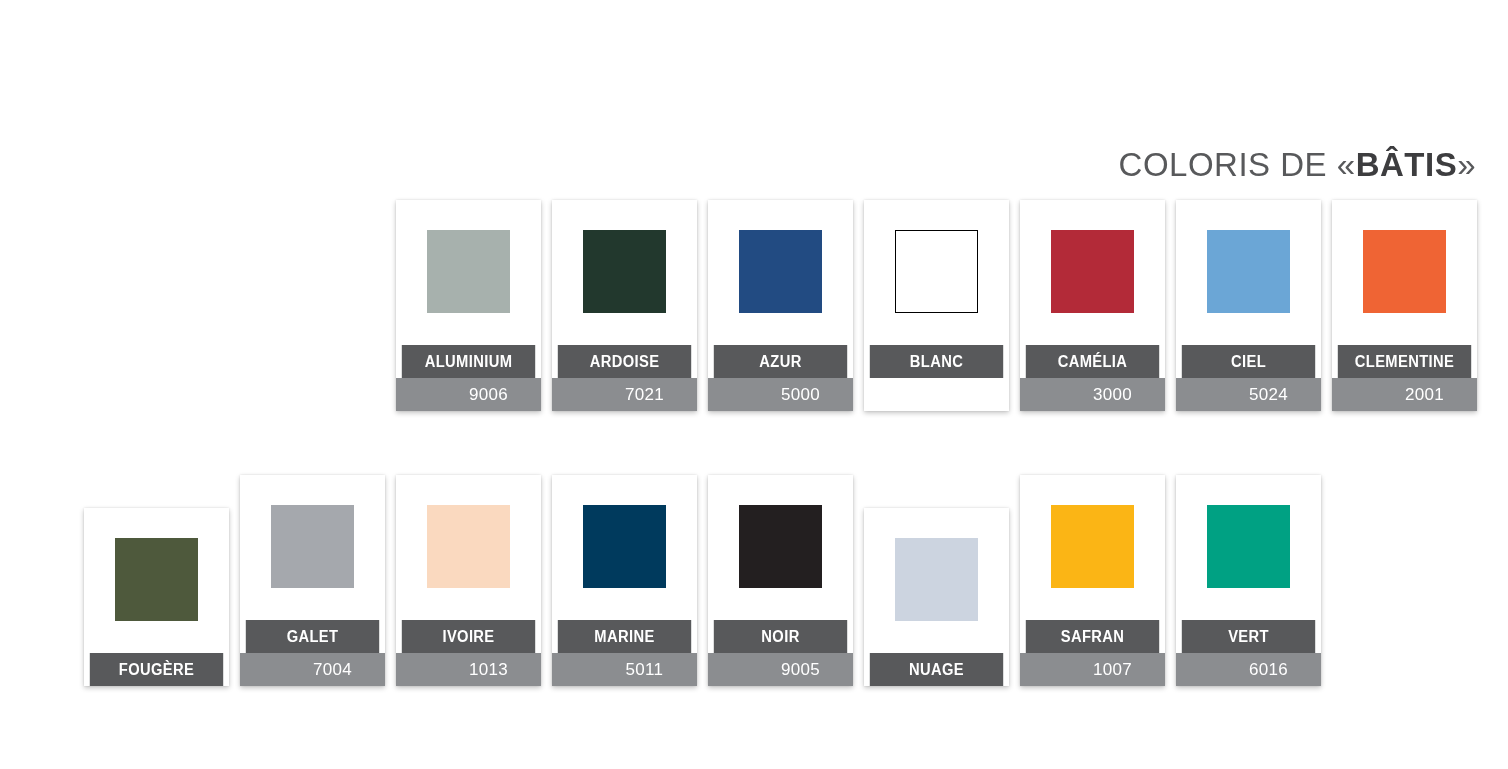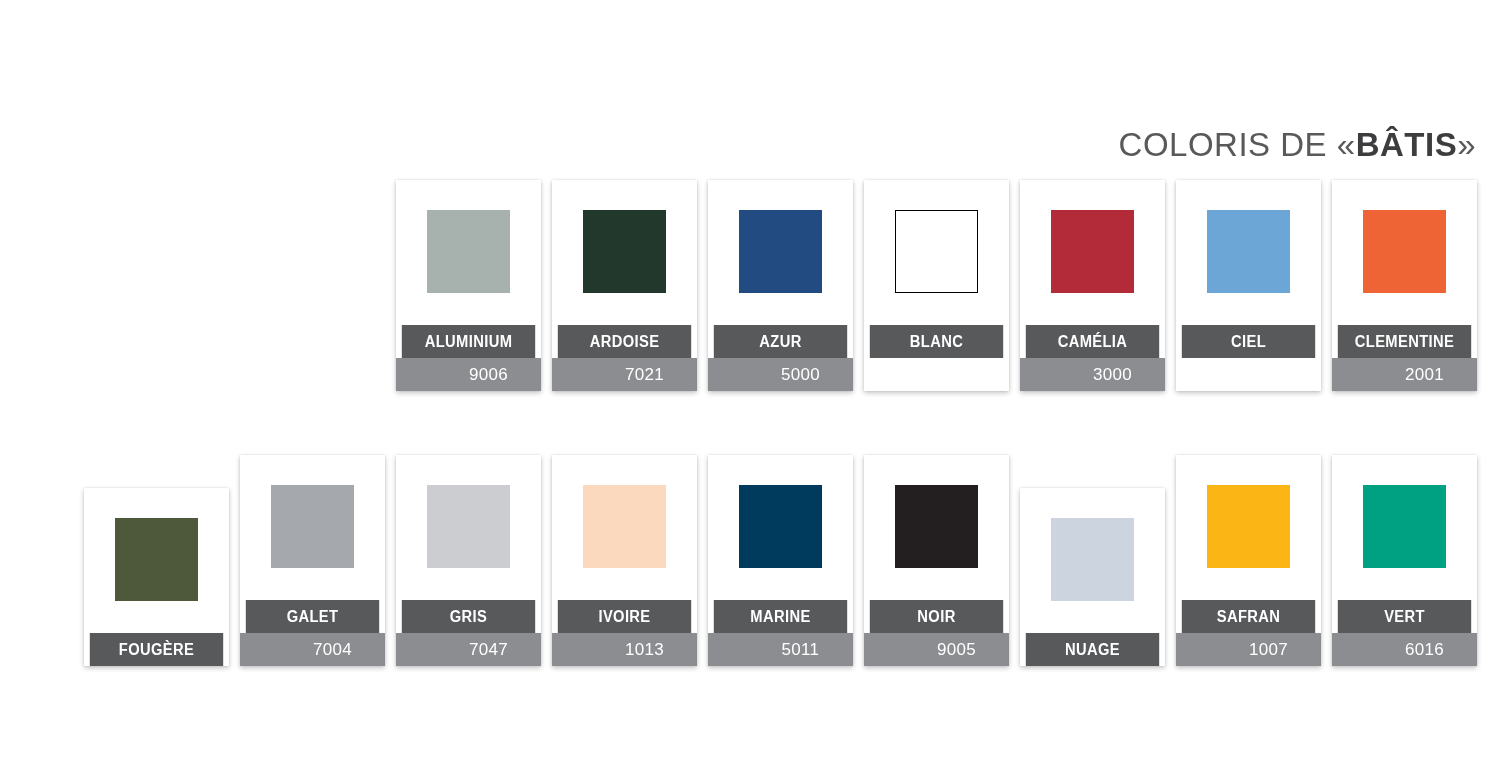--- a/index.html
+++ b/index.html
@@ -10,20 +10,21 @@
     background: #ffffff;
     font-family: "Liberation Sans", sans-serif;
     overflow: hidden;
   }
 
   #page {
     position: relative;
     width: 1508px;
     height: 563px;
     background: #ffffff;
+    margin-top: 20px;
   }
 
   
   .title-bar {
     position: absolute;
     top: 126px;
     right: 32px;
     text-align: right;
     white-space: nowrap;
   }
@@ -143,20 +144,21 @@
           <div class="swatch-chip" style="background: rgb(179, 42, 56);"></div>
         </div>
         <div class="swatch-name">CAMÉLIA</div>
         <div class="swatch-code">3000</div>
       </div>
       <div class="swatch-card">
         <div class="swatch-chip-area">
           <div class="swatch-chip" style="background: rgb(107, 166, 214);"></div>
         </div>
         <div class="swatch-name">CIEL</div>
+        <div class="swatch-code">5024</div>
       </div>
       <div class="swatch-card">
         <div class="swatch-chip-area">
           <div class="swatch-chip" style="background: rgb(239, 100, 52);"></div>
         </div>
         <div class="swatch-name">CLEMENTINE</div>
         <div class="swatch-code">2001</div>
       </div>
     </div>
   <div class="swatch-row" id="row-2">
@@ -168,27 +170,20 @@
       </div>
       <div class="swatch-card">
         <div class="swatch-chip-area">
           <div class="swatch-chip" style="background: rgb(165, 168, 173);"></div>
         </div>
         <div class="swatch-name">GALET</div>
         <div class="swatch-code">7004</div>
       </div>
       <div class="swatch-card">
         <div class="swatch-chip-area">
-          <div class="swatch-chip" style="background: rgb(203, 205, 208);"></div>
-        </div>
-        <div class="swatch-name">GRIS</div>
-        <div class="swatch-code">7047</div>
-      </div>
-      <div class="swatch-card">
-        <div class="swatch-chip-area">
           <div class="swatch-chip" style="background: rgb(250, 217, 191);"></div>
         </div>
         <div class="swatch-name">IVOIRE</div>
         <div class="swatch-code">1013</div>
       </div>
       <div class="swatch-card">
         <div class="swatch-chip-area">
           <div class="swatch-chip" style="background: rgb(0, 58, 93);"></div>
         </div>
         <div class="swatch-name">MARINE</div>

